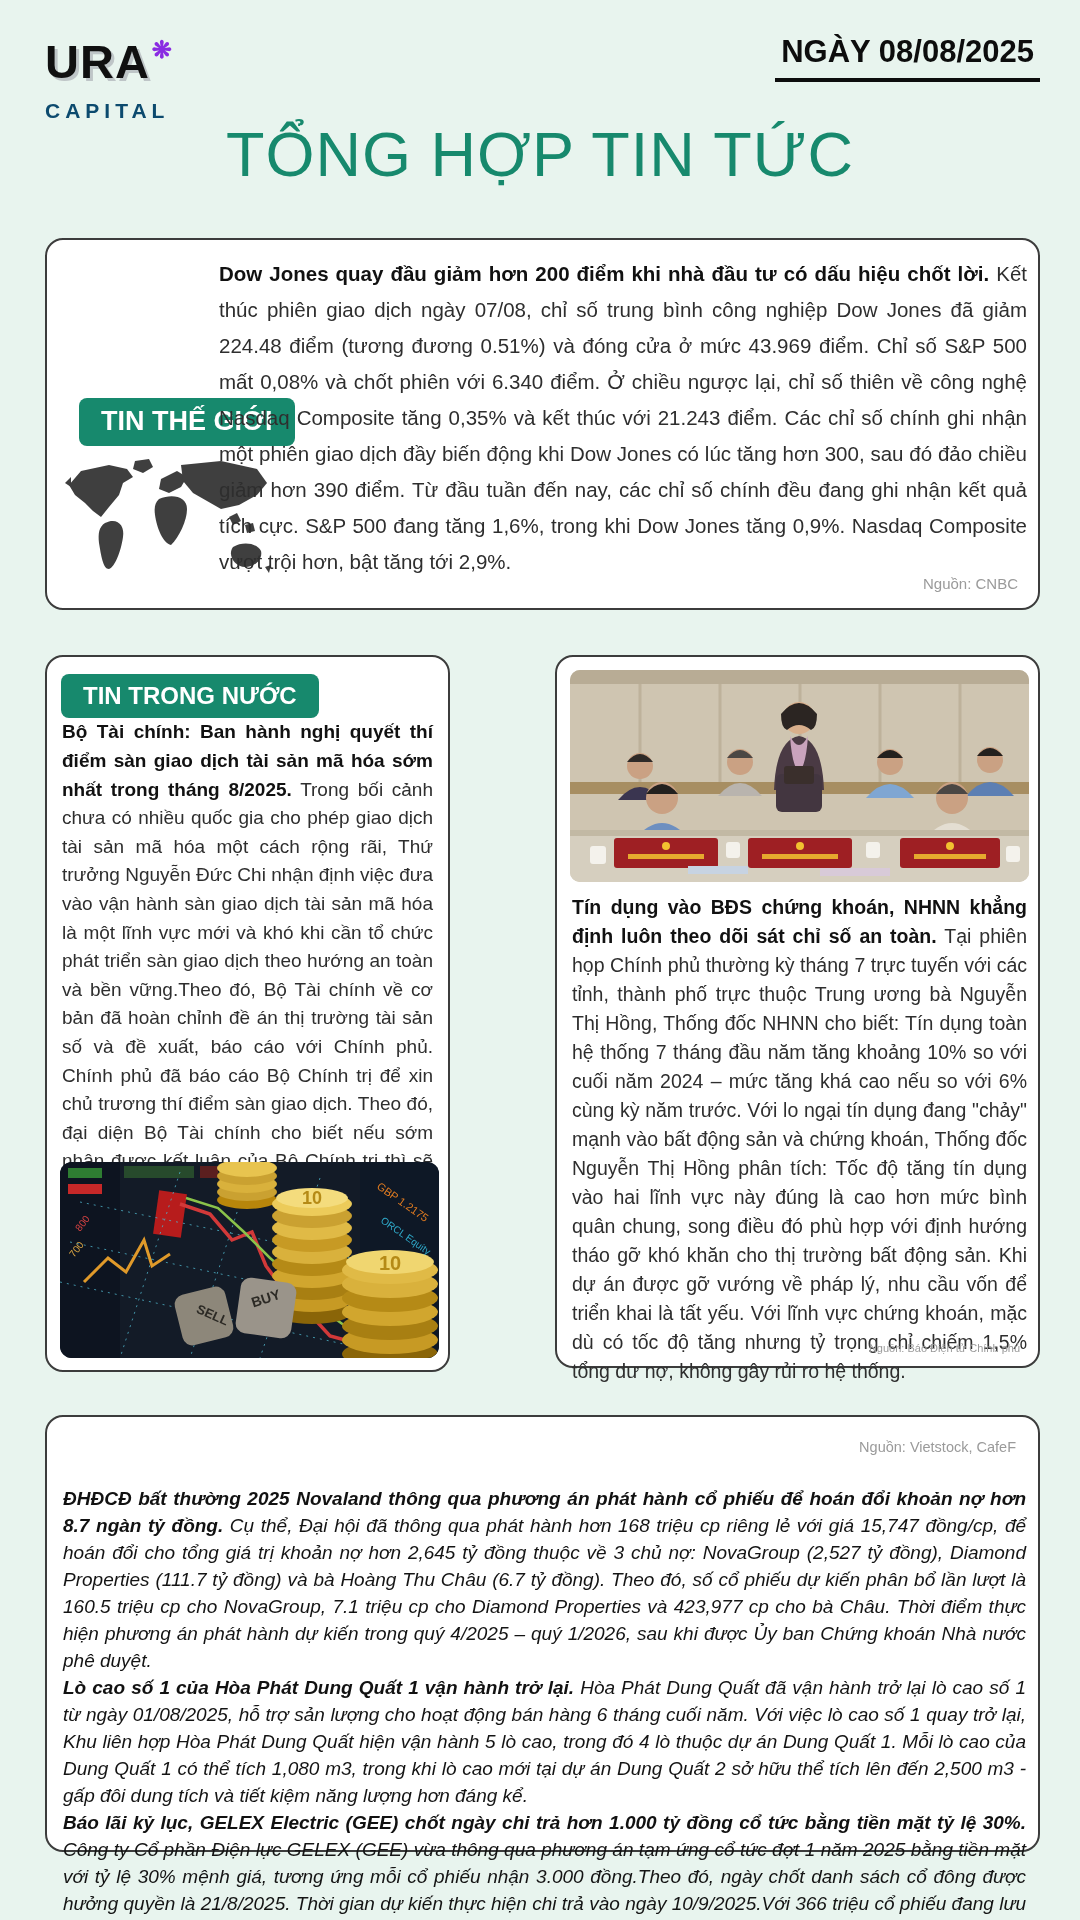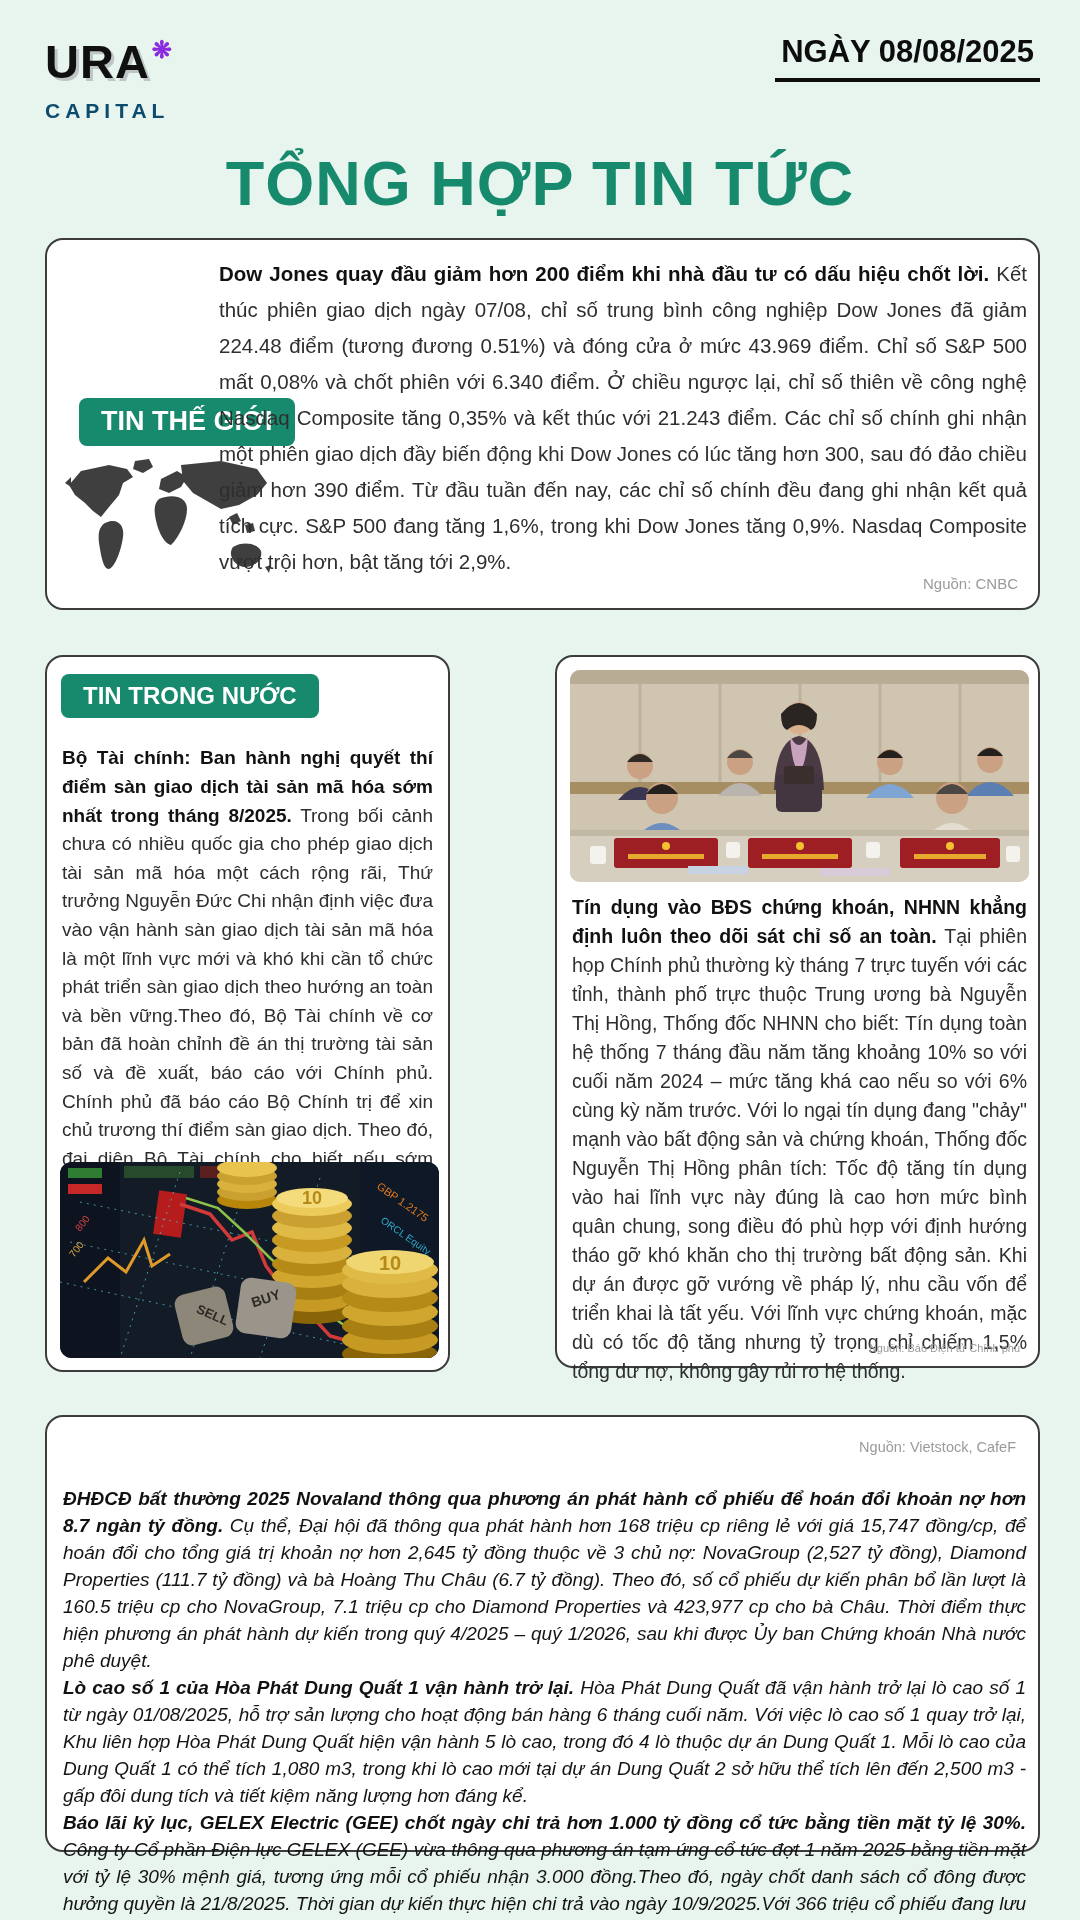--- a/index.html
+++ b/index.html
@@ -13,37 +13,37 @@
   }
   
   .logo { position:absolute; left:45px; top:38px; }
   .logo-main { font-size:47px; font-weight:900; letter-spacing:1px; color:#101010;
                text-shadow:3px 3px 0 rgba(140,140,150,.45); line-height:1; }
   .logo-flower { color:#8a2be2; font-size:24px; vertical-align:top; margin-left:2px; text-shadow:none; }
   .logo-sub { font-size:21px; font-weight:700; letter-spacing:5px; color:#0c4a6e; margin-top:14px; }
   .date-box { position:absolute; right:40px; top:30px; font-size:31px; font-weight:800;
               color:#0d0d0d; border-bottom:4px solid #0d0d0d; padding:4px 6px 8px 6px;margin-left:8px; }
   .page-title { position:absolute; left:0; top:118px; width:100%; text-align:center;
-                font-size:63px; font-weight:700; letter-spacing:1px; color:#17896d;margin-top:29px; }
+                font-size:63px; font-weight:400; letter-spacing:1px; color:#17896d; }
   
   .card { position:absolute; background:#ffffff; border:2px solid #3c3c3c; border-radius:18px; }
   .card-world    { left:45px;  top:238px;  width:995px; height:372px; }
   .card-domestic-left  { left:45px;  top:655px;  width:405px; height:717px; }
   .card-domestic-right { left:555px; top:655px;  width:485px; height:713px; }
   .card-business { left:45px;  top:1415px; width:995px; height:437px; }
   .badge { display:inline-block; background:#17896d; color:#ffffff; font-weight:800;
            border-radius:8px; padding:9px 22px; line-height:1.1; }
   
   .world-badge { position:absolute; left:32px; top:158px; font-size:27px; }
   .world-map { position:absolute; left:14px; top:215px; width:215px; height:135px; }
   .world-text { position:absolute; left:172px; top:16px; width:808px;
                 font-size:20.5px; line-height:36px; text-align:justify; color:#2e2e2e; }
   .world-source { position:absolute; right:20px; bottom:16px; font-size:15px; color:#9a9a9a; }
   
-  .dom-left-badge { margin:17px 0 26px 14px; font-size:24px; }
+  .dom-left-badge { margin:17px 0 0 14px; font-size:24px; }
   .dom-left-text { padding:0 15px; font-size:19px; line-height:28.6px; text-align:justify; color:#2e2e2e; }
   .dom-source { text-align:right; padding:2px 16px 0 0; font-size:14.5px; color:#9a9a9a; }
   .coins-photo { position:absolute; left:13px; bottom:12px; width:379px; height:196px;
                  border-radius:12px; overflow:hidden; }
   
   .meeting-photo { position:absolute; left:13px; top:13px; width:459px; height:212px;
                    border-radius:10px; overflow:hidden; }
   .dom-right-text { position:absolute; left:15px; top:236px; width:455px;
                     font-size:19.5px; line-height:29px; text-align:justify; color:#2e2e2e; }
   .dom-right-source { position:absolute; right:18px; bottom:12px; font-size:11px; color:#9a9a9a; }

